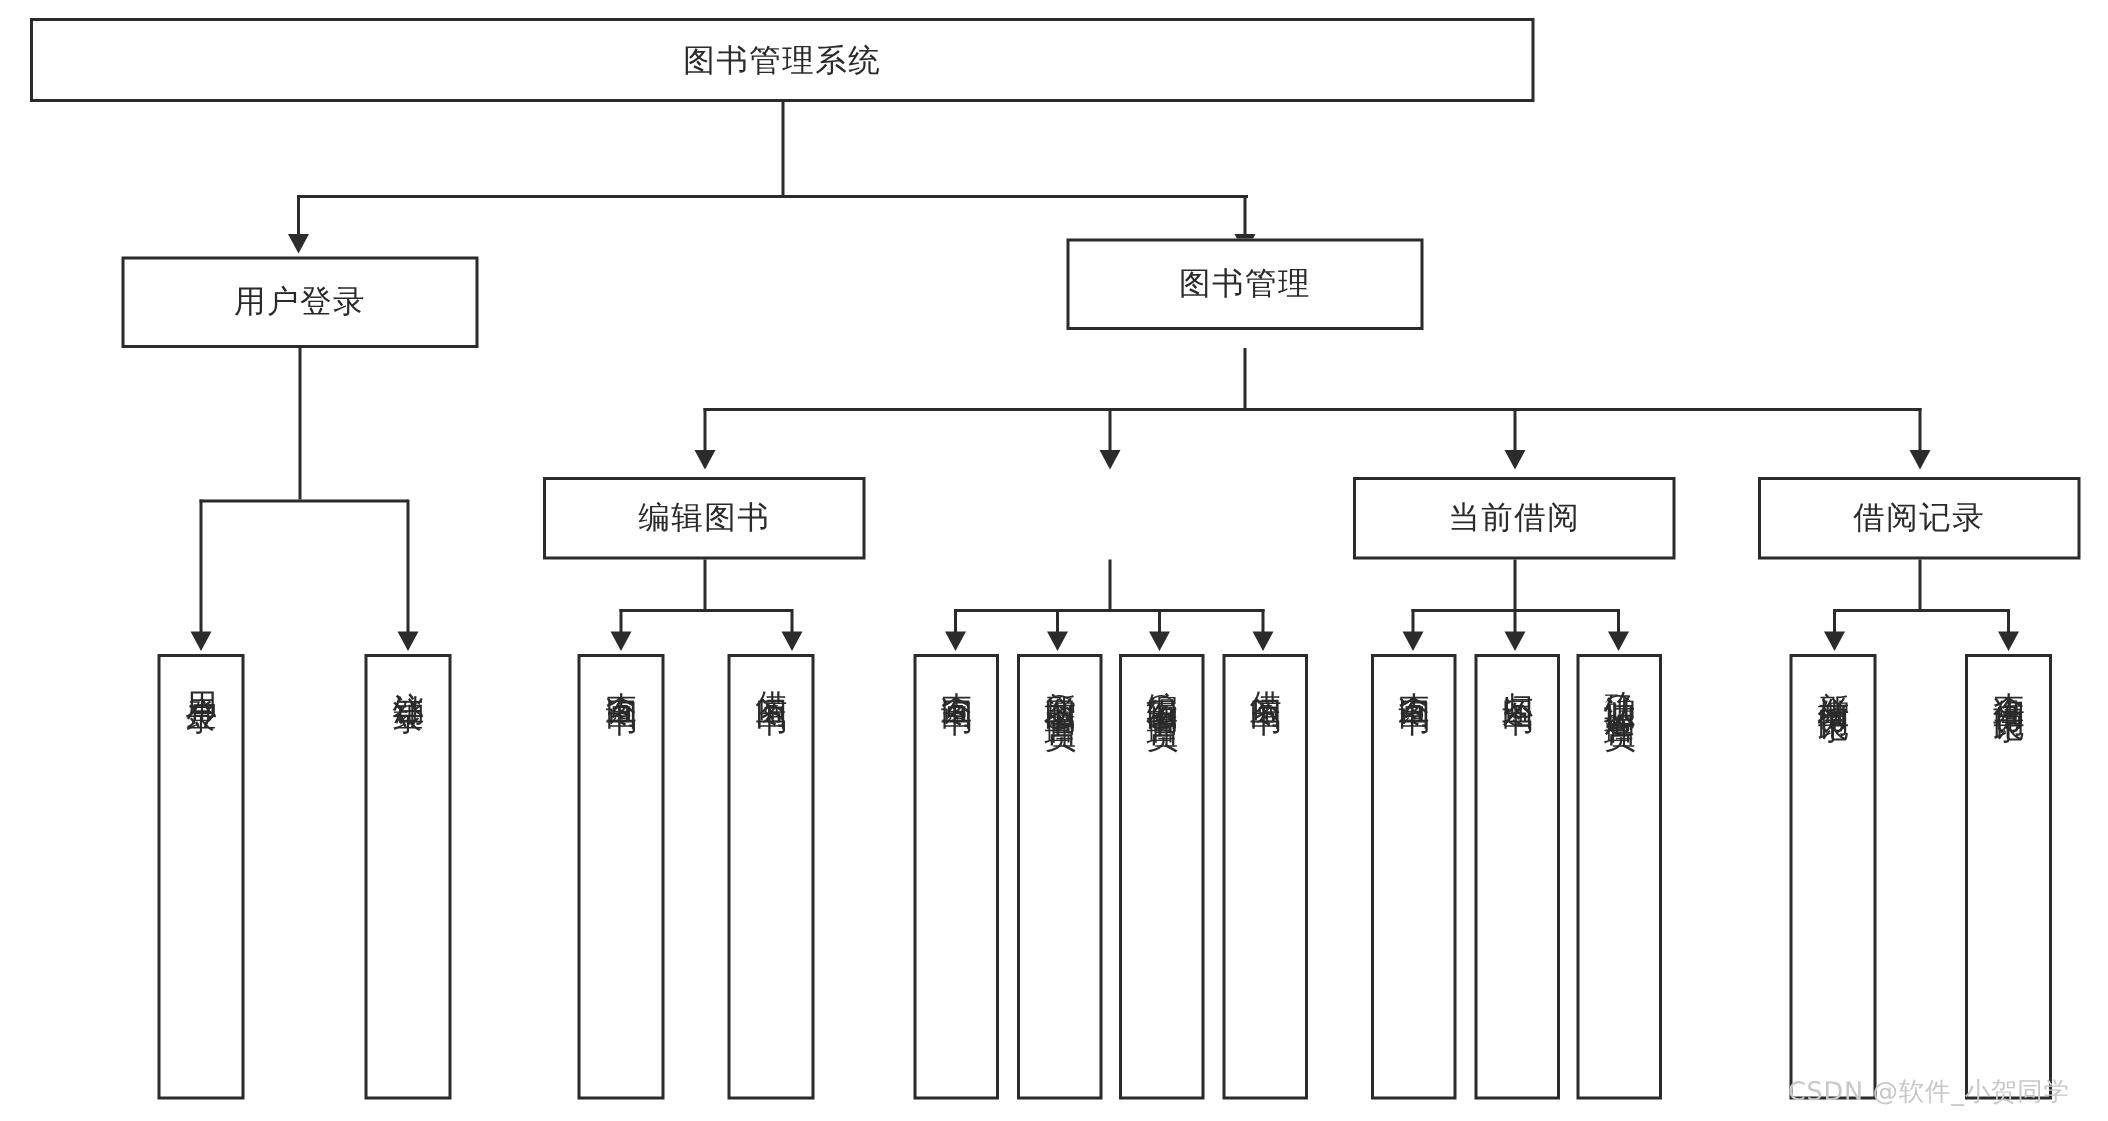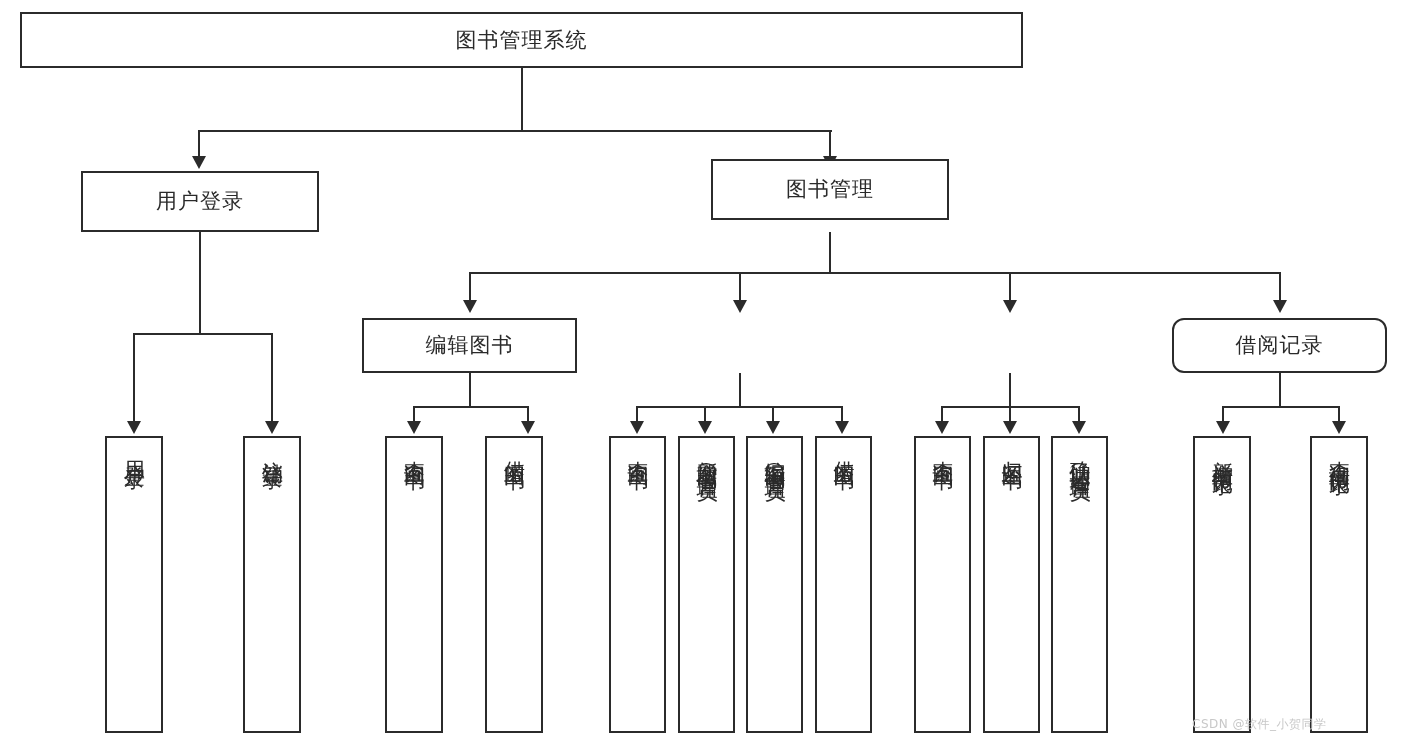--- a/index.html
+++ b/index.html
@@ -54,21 +54,21 @@
   .edge.h{height:2px;}
   .arrow{
     position:absolute;
     width:0;height:0;
     border-left:7px solid transparent;
     border-right:7px solid transparent;
     border-top:13px solid #2b2b2b;
   }
   #watermark{
     position:absolute;
-    font-size:12px;
+    font-size:17px;
     color:#c8c8c8;
     letter-spacing:0.5px;
     white-space:nowrap;
     pointer-events:none;
   }
 </style>
 </head>
 <body>
 
 <div id="canvas">
@@ -112,21 +112,24 @@
 
   <div class="edge v" style="left:1009px;top:272px;height:30px;"></div>
   <div class="arrow" style="left:1003px;top:300px;"></div>
 
   <div class="edge v" style="left:1279px;top:272px;height:30px;"></div>
   <div class="arrow" style="left:1273px;top:300px;"></div>
 
   <div class="node" style="left:362px;top:318px;width:215px;height:55px;">
     <span class="label">编辑图书</span>
   </div>
-  <div class="node" style="left:1172px;top:318px;width:215px;height:55px;border-radius:12px;">
+  <div class="node" style="left:902px;top:318px;width:215px;height:55px;">
+    <span class="label">当前借阅</span>
+  </div>
+  <div class="node" style="left:1172px;top:318px;width:215px;height:55px;">
     <span class="label">借阅记录</span>
   </div>
 
   <div class="edge v" style="left:469px;top:373px;height:33px;"></div>
   <div class="edge h" style="left:413px;top:406px;width:115px;"></div>
   <div class="edge v" style="left:413px;top:406px;height:17px;"></div>
   <div class="arrow" style="left:407px;top:421px;"></div>
   <div class="edge v" style="left:527px;top:406px;height:17px;"></div>
   <div class="arrow" style="left:521px;top:421px;"></div>
 

